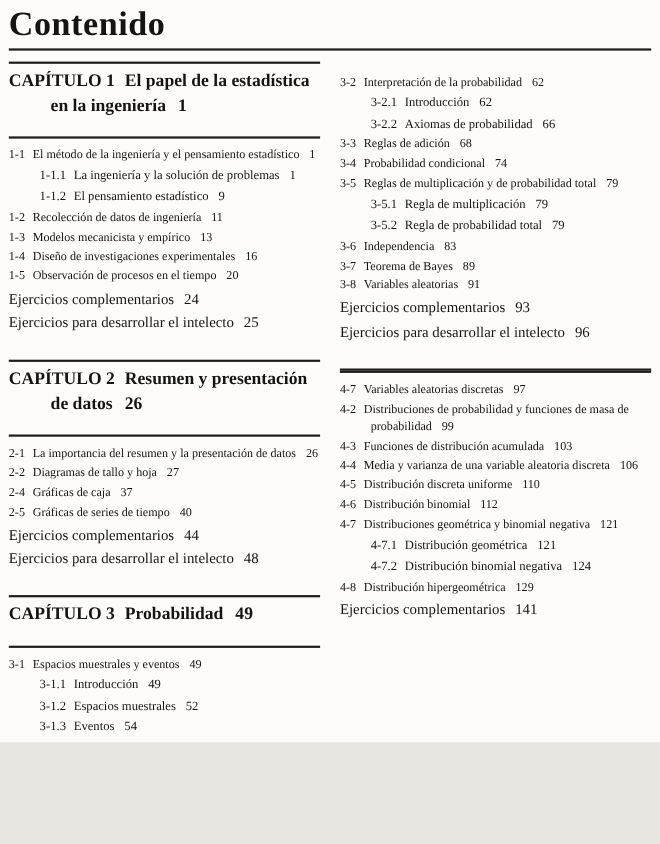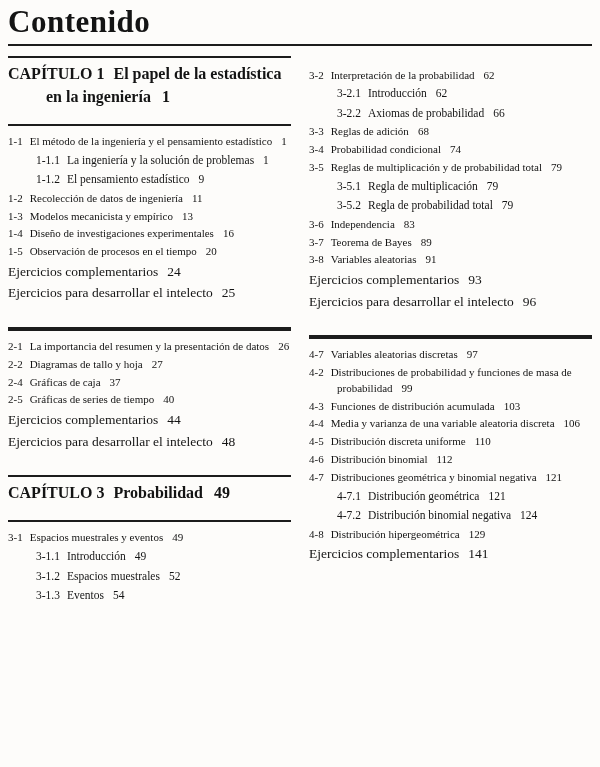--- a/index.html
+++ b/index.html
@@ -1,17 +1,17 @@
 <!DOCTYPE html>
 <html><head>
 <meta charset="utf-8">
 <style>
   html,body{margin:0;padding:0;background:#e8e6e1;}
   .page{
-    width:600px;height:767px;box-sizing:border-box;
+    width:600px;height:675px;box-sizing:border-box;
     background:#fdfcfa;color:#141414;
     padding:6px 8px 4px 8px;overflow:hidden;
     font-family:"Liberation Serif", serif;
   }
   .page-title{
     margin:0;font-size:31px;font-weight:bold;letter-spacing:0.5px;line-height:1.05;
   }
   .title-rule{border:0;border-top:2px solid #1c1c1c;margin:5px 0 0 0;}
   .columns{display:flex;gap:18px;margin-top:4px;}
   .column{flex:1;min-width:0;}
@@ -60,20 +60,21 @@
 
   <p class="entry l1"><span class="num">1-5</span><span class="txt">Observación de procesos en el tiempo</span><span class="pg">20</span></p>
 
   <p class="entry l0"><span class="txt">Ejercicios complementarios</span><span class="pg">24</span></p>
 
   <p class="entry l0"><span class="txt">Ejercicios para desarrollar el intelecto</span><span class="pg">25</span></p>
 </div>
         </section>
         <section class="block">
   <hr class="rule rule-top">
+  <h2 class="chapter-heading"><span class="ch-label">CAPÍTULO 2</span><span class="ch-title">Resumen y presentación de datos</span><span class="pg">26</span></h2>
   <hr class="rule rule-bottom">
 <div class="entries">
   <p class="entry l1"><span class="num">2-1</span><span class="txt">La importancia del resumen y la presentación de datos</span><span class="pg">26</span></p>
 
   <p class="entry l1"><span class="num">2-2</span><span class="txt">Diagramas de tallo y hoja</span><span class="pg">27</span></p>
 
 
   <p class="entry l1"><span class="num">2-4</span><span class="txt">Gráficas de caja</span><span class="pg">37</span></p>
 
   <p class="entry l1"><span class="num">2-5</span><span class="txt">Gráficas de series de tiempo</span><span class="pg">40</span></p>

